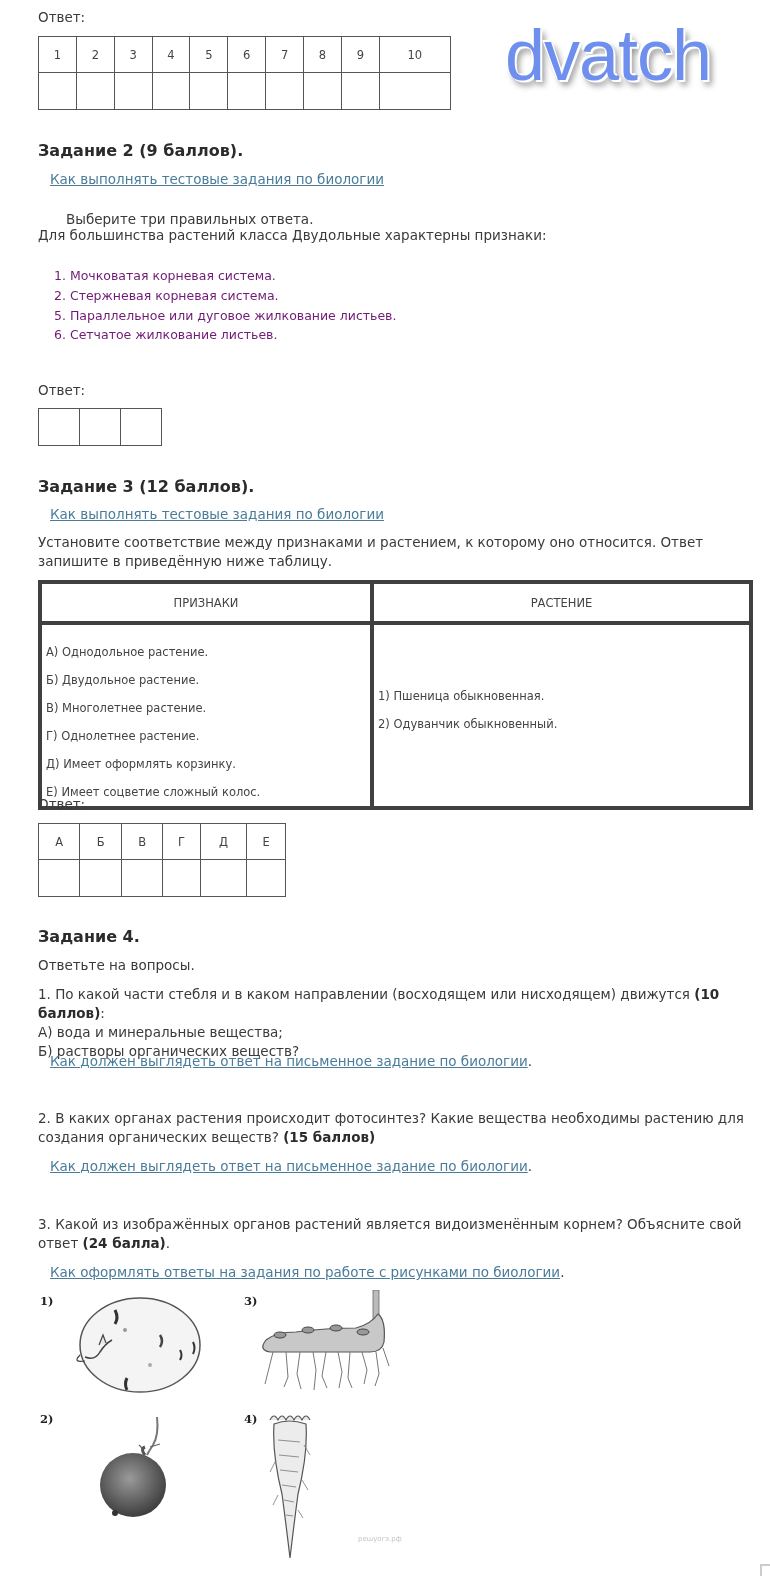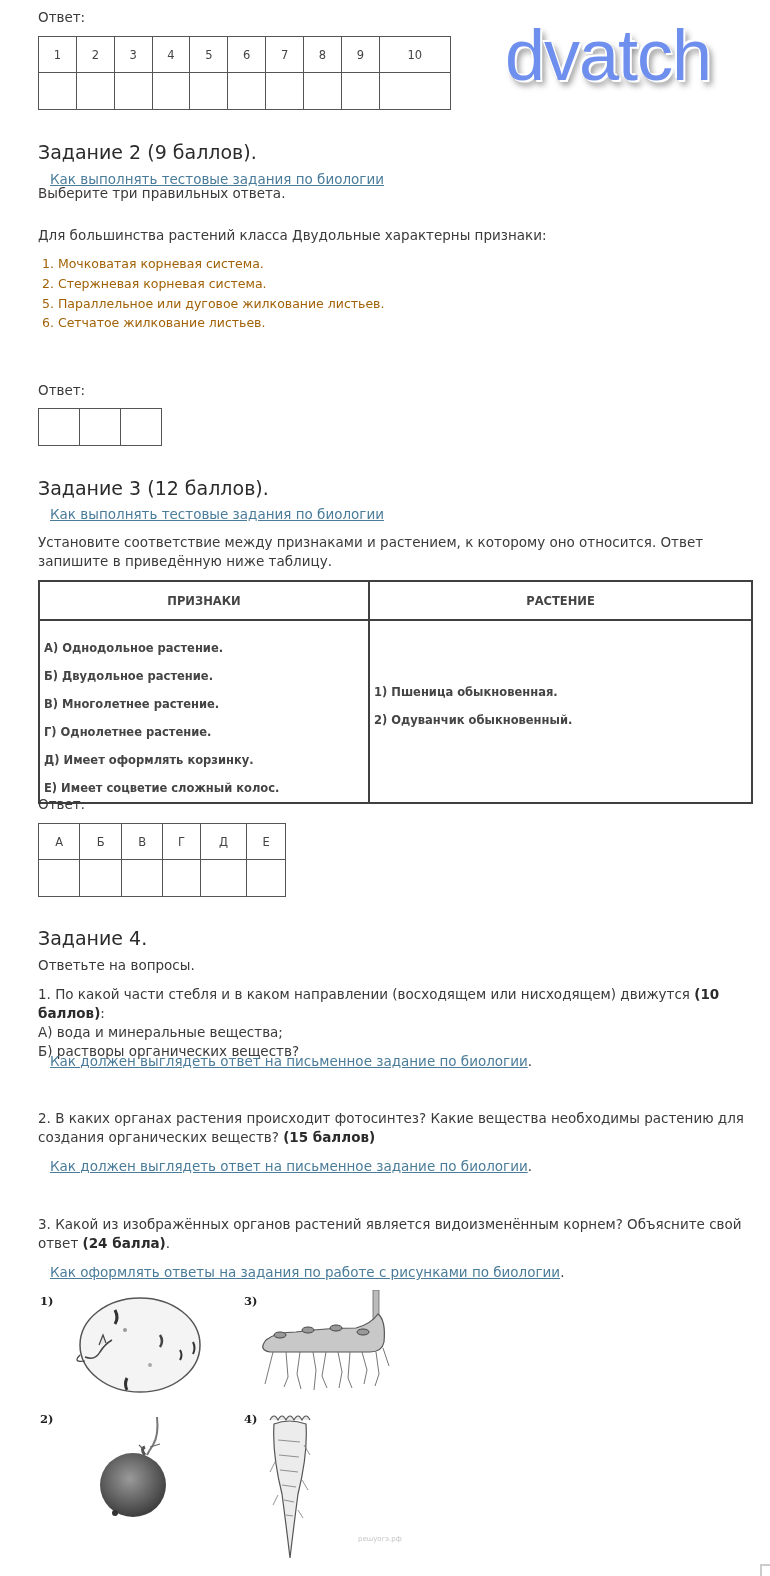--- a/index.html
+++ b/index.html
@@ -2,28 +2,28 @@
 <html><head>
 <meta charset="utf-8">
 <style>
   html, body { margin: 0; padding: 0; background: #ffffff; }
   body {
     width: 770px; height: 1576px; position: relative; overflow: hidden;
     font-family: "DejaVu Sans", sans-serif; color: #3a3a3a; font-size: 13.5px;
   }
   .abs { position: absolute; }
   .label { left: 38px; font-size: 13.5px; color: #3a3a3a; }
-  .heading { left: 38px; font-weight: normal; font-size: 19px; color: #2b2b2b; }
+  .heading { left: 38px; font-weight: bold; font-size: 16px; color: #2b2b2b; }
   .link { left: 38px; color: #4a7c9a; text-decoration: underline; font-size: 13.5px; cursor: pointer; margin-left: 12px; }
   .para { left: 38px; font-size: 13.5px; color: #3a3a3a; line-height: 19px; }
   .grid { border-collapse: collapse; position: absolute; left: 38px; }
   .grid td { border: 1px solid #555; text-align: center; font-size: 11.5px; color: #444; padding: 0; }
-  .list { left: 42px; font-size: 12.5px; color: #a16207; line-height: 19.8px; margin: 0; padding: 0; list-style: none; }
+  .list { left: 42px; font-size: 12.5px; color: #701a75; line-height: 19.8px; margin: 12px; padding: 0; list-style: none; }
   .match-table { position: absolute; left: 38px; top: 580px; width: 715px; height: 214px; border-collapse: collapse; }
-  .match-table td, .match-table th { border: 2px solid #404040; font-size: 11.5px; color: #444; font-weight: bold; margin-top: 21px; }
+  .match-table td, .match-table th { border: 4px solid #404040; font-size: 11.5px; color: #444; font-weight: normal; margin-top: 21px; }
   .match-table th { height: 35px; text-align: center; }
   .match-table td { vertical-align: top; padding: 0 4px; }
   .crit-line { height: 28px; line-height: 28px; font-size: 11.5px; }
   .watermark {
     left: 505px; top: 10px; font-family: "Liberation Sans", sans-serif; font-size: 72px;
     color: #6e8fee; letter-spacing: -1px;
     text-shadow: 2px 2px 0 #ffffff, -2px -2px 0 #ffffff, 4px 5px 6px rgba(0,0,0,0.45);
     line-height: 90px;
   }
   .fig-num { font-family: "DejaVu Serif", serif; font-weight: bold; font-size: 11.5px; color: #222; }
@@ -59,21 +59,21 @@
         <td></td>
         <td></td>
         <td></td>
         <td></td>
       </tr>
 </tbody>
   </table>
 
 <div class="abs heading" style="top:141px;">Задание 2 (9 баллов).</div>
 <div class="abs link" style="top:171px;">Как выполнять тестовые задания по биологии</div>
-<div class="abs para" style="top:184px;">Выберите три правильных ответа.</div>
+<div class="abs para" style="top:210px;margin-left:28px;">Выберите три правильных ответа.</div>
 <div class="abs para" style="top:226px;">Для большинства растений класса Двудольные характерны признаки:</div>
 <ul class="abs list" style="top:254px;">
   <li>1. Мочковатая корневая система.</li>
   <li>2. Стержневая корневая система.</li>
   <li>5. Параллельное или дуговое жилкование листьев.</li>
   <li>6. Сетчатое жилкование листьев.</li>
 </ul>
 <div class="abs label" style="top:382px;">Ответ:</div>
 <table class="grid" style="top:408px; width:124px; height:38px;">
   <tbody>

